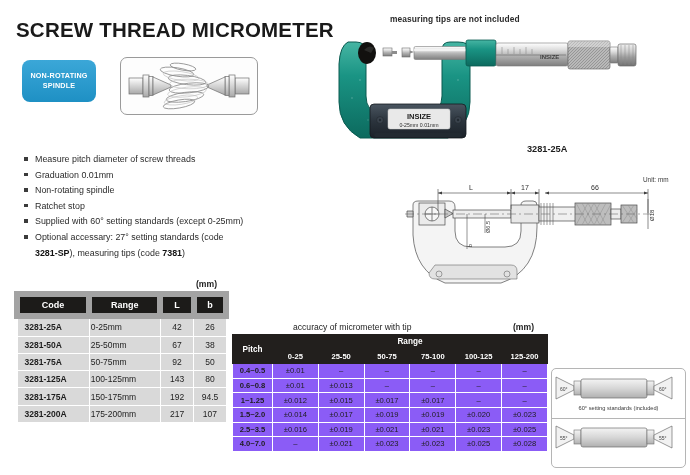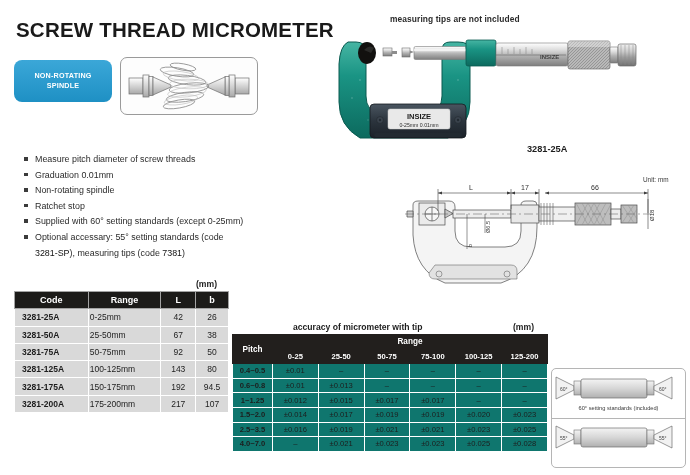--- a/index.html
+++ b/index.html
@@ -15,22 +15,22 @@
 
   
   .title{
     position:absolute;left:16px;top:18px;
     font-size:20.5px;font-weight:bold;letter-spacing:.2px;
     color:#1a1a1a;
   }
 
   
   .badge{
-    position:absolute;left:14px;top:60px;
-    width:98px;height:42px;border-radius:8px;
+    position:absolute;left:22px;top:60px;
+    width:74px;height:42px;border-radius:8px;
     background:linear-gradient(180deg,#3ba7d8 0%,#1e90c4 100%);
     color:#ffffff;font-size:7.2px;font-weight:bold;
     display:flex;align-items:center;justify-content:center;
     text-align:center;line-height:1.45;letter-spacing:.2px;
   }
 
   
   .threadbox{
     position:absolute;left:120px;top:57px;
     width:136px;height:56px;
@@ -42,70 +42,70 @@
   .features{
     position:absolute;left:24px;top:152px;width:300px;
     font-size:8.9px;line-height:15.6px;color:#2b2b2b;
   }
   .features .row{position:relative;padding-left:11px;}
   .features .row::before{
     content:"";position:absolute;left:0;top:5px;
     width:3.6px;height:3.6px;background:#3b3b3b;
   }
   .features .cont{padding-left:11px;}
-  .features b{font-weight:normal;color:#111;}
+  .features b{font-weight:bold;color:#111;}
 
   
   .unit-lbl{
     position:absolute;font-size:8.6px;font-weight:bold;color:#1d1d1d;
   }
   table{border-collapse:collapse;}
   .spec{
     position:absolute;left:14px;top:291px;width:215px;
     font-size:8.5px;
   }
   .spec th,.spec td{
     border:1px solid #ffffff;
     text-align:center;height:16.3px;padding:0 2px;
     white-space:nowrap;
   }
   .spec thead th{
     background:#1c1b19;color:#ffffff;font-weight:bold;font-size:9px;
-    border:1px solid #a3a3a3;
+    border:6px solid #a3a3a3;
   }
   .spec tbody td{
     background:#d9d9d9;color:#1d1d1d;border:1px solid #ffffff;
   }
   .spec tbody td.code{font-weight:bold;text-align:left;padding-left:7px;}
   .spec tbody td.rng{text-align:left;padding-left:1px;}
   .spec col.c1{width:74px;}
   .spec col.c2{width:73px;}
   .spec col.c3{width:35px;}
   .spec col.c4{width:33px;}
 
   
   .acc-title{
     position:absolute;left:293px;top:322px;
-    font-size:8.6px;font-weight:bold;color:#1d1d1d;
+    font-size:8.6px;font-weight:normal;color:#1d1d1d;
   }
   .acc{
     position:absolute;left:232px;top:334px;width:316px;
     font-size:7.6px;
   }
   .acc th,.acc td{
     border:1px solid #ffffff;text-align:center;
     height:13.6px;padding:0 1px;white-space:nowrap;
   }
   .acc thead th{
     background:#221f1d;color:#ffffff;font-weight:bold;
     border:1px solid #221f1d;
   }
   .acc thead th.rangehead{font-size:8.2px;}
   .acc thead th.pitchhead{font-size:8.2px;}
-  .acc tbody td{background:#0f766e;color:#1d1d1d;}
+  .acc tbody td{background:#8b5cf6;color:#1d1d1d;}
   .acc tbody td.pitch{font-weight:bold;text-align:center;}
   .acc col.p{width:40px;}
   .acc col.v{width:46px;}
 
   
   .photo{position:absolute;left:330px;top:20px;width:330px;height:140px;}
   .note-tips{
     position:absolute;left:390px;top:14px;
     font-size:8.4px;font-weight:bold;color:#2b2b2b;letter-spacing:.1px;
   }
@@ -190,21 +190,21 @@
       </g>
     </svg>
   </div>
 
   <div class="features">
     <div class="row">Measure pitch diameter of screw threads</div>
     <div class="row">Graduation 0.01mm</div>
     <div class="row">Non-rotating spindle</div>
     <div class="row">Ratchet stop</div>
     <div class="row">Supplied with 60° setting standards (except 0-25mm)</div>
-    <div class="row"><span>Optional accessary: 55° setting standards (code</span></div>
+    <div class="row"><span>Optional accessary: 27° setting standards (code</span></div>
     <div class="cont"><b>3281-SP</b><span>), measuring tips (code </span><b>7381</b><span>)</span></div>
   </div>
 
   <div class="note-tips">measuring tips are not included</div>
   <div class="model-lbl">3281-25A</div>
 
   <div class="photo">
     <svg width="330" height="140" viewBox="0 0 330 140">
       <defs>
         <linearGradient id="grn" x1="0" y1="0" x2="0" y2="1">

